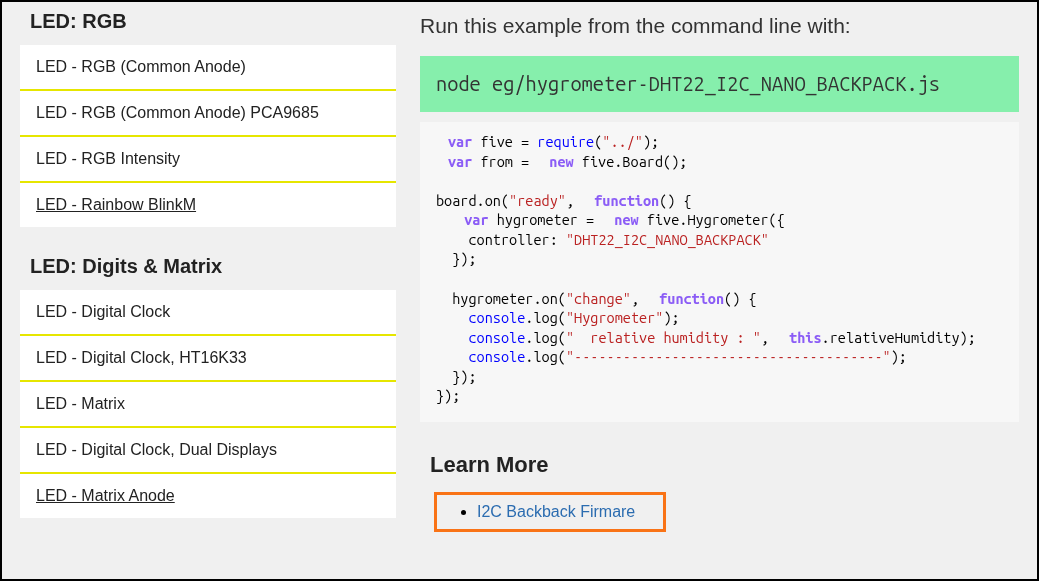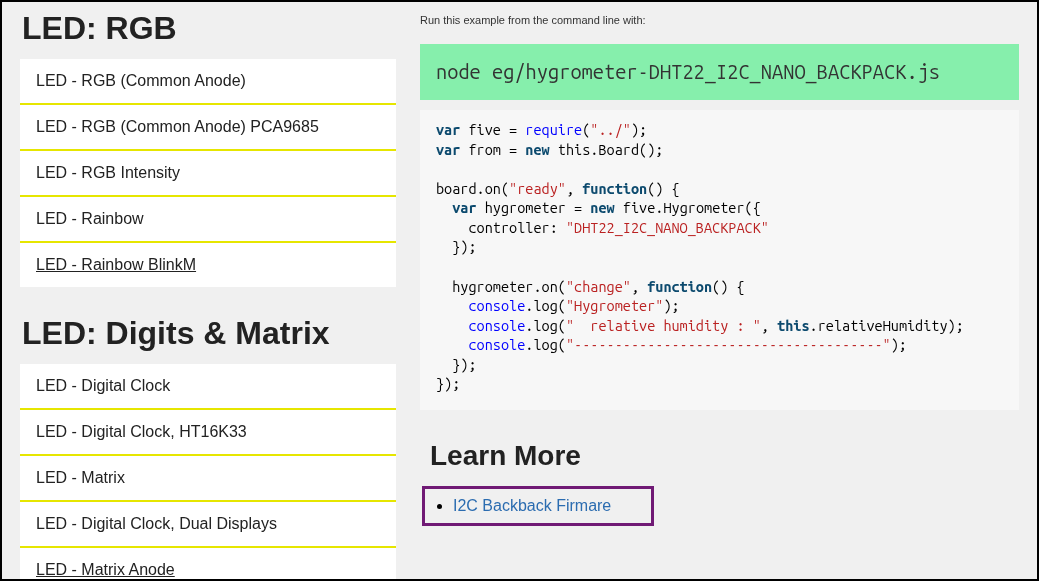--- a/index.html
+++ b/index.html
@@ -19,24 +19,24 @@
   }
   .sidebar {
     width: 400px;
     padding: 6px 0 0 12px;
   }
   .content {
     flex: 1;
     padding: 12px 18px 0 18px;
   }
   .section-title {
-    font-size: 32px;
+    font-size: 20px;
     font-weight: 700;
     color: #222;
-    margin: 2px 0 12px 8px;
+    margin: 2px 0 12px 16px;
   }
   .section-title.mt {
     margin-top: 28px;
   }
   .nav-list {
     list-style: none;
     background: #fff;
     margin: 0 6px 0 6px;
   }
   .nav-list li {
@@ -44,21 +44,21 @@
     border-bottom: 2px solid #e6e600;
     font-size: 16px;
     color: #222;
     cursor: pointer;
   }
   .nav-list li:last-child {
     border-bottom: none;
     text-decoration: underline;
   }
   .intro {
-    font-size: 11px;
+    font-size: 21px;
     color: #333;
     margin-bottom: 18px;
   }
   pre.codeblock {
     background: #86efac;
     padding: 14px 16px;
     font-family: Menlo, "Ubuntu Mono", Consolas, monospace;
     font-size: 20px;
     line-height: 1.4;
     white-space: pre;
@@ -68,33 +68,33 @@
   }
   pre.codeblock2 {
     background: #f7f7f7;
     padding: 10px 16px 16px 16px;
     font-family: Menlo, "Ubuntu Mono", Consolas, monospace;
     font-size: 14.5px;
     line-height: 1.35;
     white-space: pre;
     overflow: hidden;
   }
-  .kw  { color: #0c4a6e; font-weight: 700; }
+  .kw  { color: #8b5cf6; font-weight: 700; margin-left: 12px; }
   .str { color: #ba2121; }
   .fn  { color: #0000ff; }
   .h2 {
-    font-size: 28px;
+    font-size: 22px;
     font-weight: 700;
     color: #222;
     margin: 30px 0 14px 10px;
   }
   .highlight-box {
-    border: 3px solid #701a75;
-    padding: 8px 8px;
-    margin-left: 2px;
+    border: 3px solid #f97316;
+    padding: 8px 20px;
+    margin-left: 14px;
     width: 232px;
   }
   .highlight-box ul {
     list-style: disc;
     padding-left: 20px;
   }
   .highlight-box li a {
     color: #2b6cb0;
     text-decoration: none;
     font-size: 16px;
@@ -103,41 +103,40 @@
 </head>
 <body>
 
 <div class="wrap">
   <div class="sidebar">
     <div class="section-title">LED: RGB</div>
     <ul class="nav-list">
       <li>LED - RGB (Common Anode)</li>
       <li>LED - RGB (Common Anode) PCA9685</li>
       <li>LED - RGB Intensity</li>
-      <li>LED - Rainbow</li>
       <li>LED - Rainbow BlinkM</li>
     </ul>
 
     <div class="section-title mt">LED: Digits &amp; Matrix</div>
     <ul class="nav-list">
       <li>LED - Digital Clock</li>
       <li>LED - Digital Clock, HT16K33</li>
       <li>LED - Matrix</li>
       <li>LED - Digital Clock, Dual Displays</li>
       <li>LED - Matrix Anode</li>
     </ul>
   </div>
 
   <div class="content">
     <div class="intro">Run this example from the command line with:</div>
 
     <pre class="codeblock">node eg/hygrometer-DHT22_I2C_NANO_BACKPACK.js</pre>
 
     <pre class="codeblock2"><span class="kw">var</span><span> five = </span><span class="fn">require</span><span>(</span><span class="str">"../"</span><span>);</span>
-<span class="kw">var</span><span> from = </span><span class="kw">new</span><span> this.Board();</span>
+<span class="kw">var</span><span> from = </span><span class="kw">new</span><span> five.Board();</span>
 
 <span>board.on(</span><span class="str">"ready"</span><span>, </span><span class="kw">function</span><span>() {</span>
 <span>  </span><span class="kw">var</span><span> hygrometer = </span><span class="kw">new</span><span> five.Hygrometer({</span>
 <span>    controller: </span><span class="str">"DHT22_I2C_NANO_BACKPACK"</span>
 <span>  });</span>
 <span></span>
 <span>  hygrometer.on(</span><span class="str">"change"</span><span>, </span><span class="kw">function</span><span>() {</span>
 <span>    </span><span class="fn">console</span><span>.log(</span><span class="str">"Hygrometer"</span><span>);</span>
 <span>    </span><span class="fn">console</span><span>.log(</span><span class="str">"  relative humidity : "</span><span>, </span><span class="kw">this</span><span>.relativeHumidity);</span>
 <span>    </span><span class="fn">console</span><span>.log(</span><span class="str">"--------------------------------------"</span><span>);</span>

